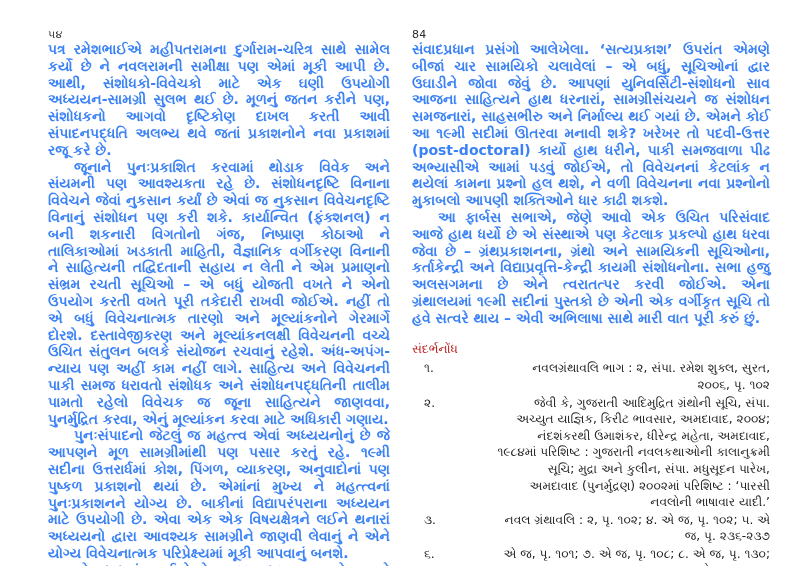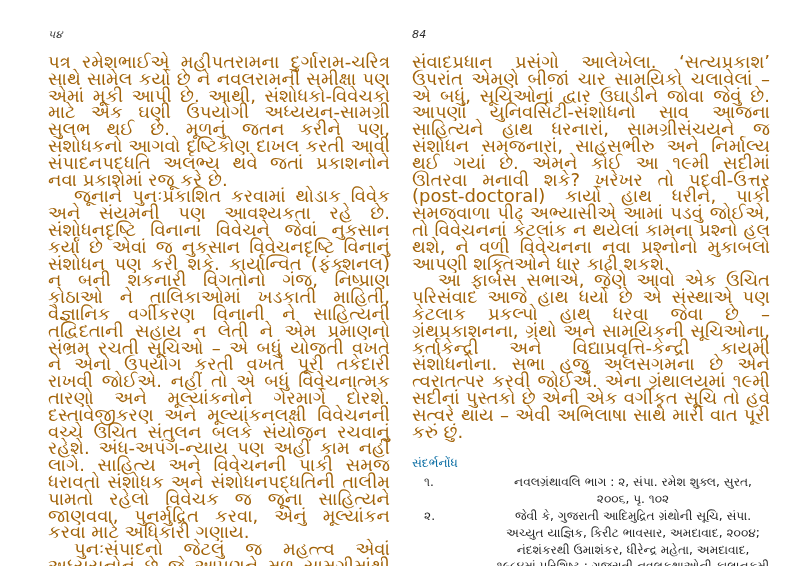--- a/index.html
+++ b/index.html
@@ -25,52 +25,52 @@
   }
   .page.left  { padding: 28px 10px 0 48px; }
   .page.right { padding: 28px 30px 0 12px; }
 
   .running-head {
     display: flex;
     justify-content: space-between;
     align-items: flex-start;
     font-size: 11px;
     color: #2b2b2b;
-    margin-bottom: 13px;
     letter-spacing: 0.2px;
-    font-style: italic;
   }
   .running-head .pagenum { font-size: 11px; }
 
   .body-text { }
   .para {
     margin: 0;
     text-align: justify;
-    font-size: 18px;
+    font-size: 14px;
     line-height: 16.8px;
-    color: #a16207;
+    color: #3b82f6;
+    font-weight: bold;
   }
   .para.indent { text-indent: 26px; }
 
   .ref-heading {
     font-size: 12.2px;
     line-height: 16.8px;
     margin-top: 15px;
-    color: #0369a1;
+    color: #b91c1c;
+    font-family: Liberation Mono, monospace;
   }
   .ref-list { margin-top: 2px; }
   .ref-item {
     display: flex;
     font-size: 12.2px;
     line-height: 16.6px;
     padding-left: 12px;
     margin-top: 1px;
   }
   .ref-num  { flex: none; width: 32px; }
-  .ref-text { flex: 1; text-align: center; margin-left: 40px; }
+  .ref-text { flex: 1; text-align: right; margin-left: 40px; }
 </style>
 </head>
 <body>
 
 <div class="spread">
 
   <div class="page left">
     <div class="running-head">
       <span class="pagenum">૫૪</span>
     </div>

